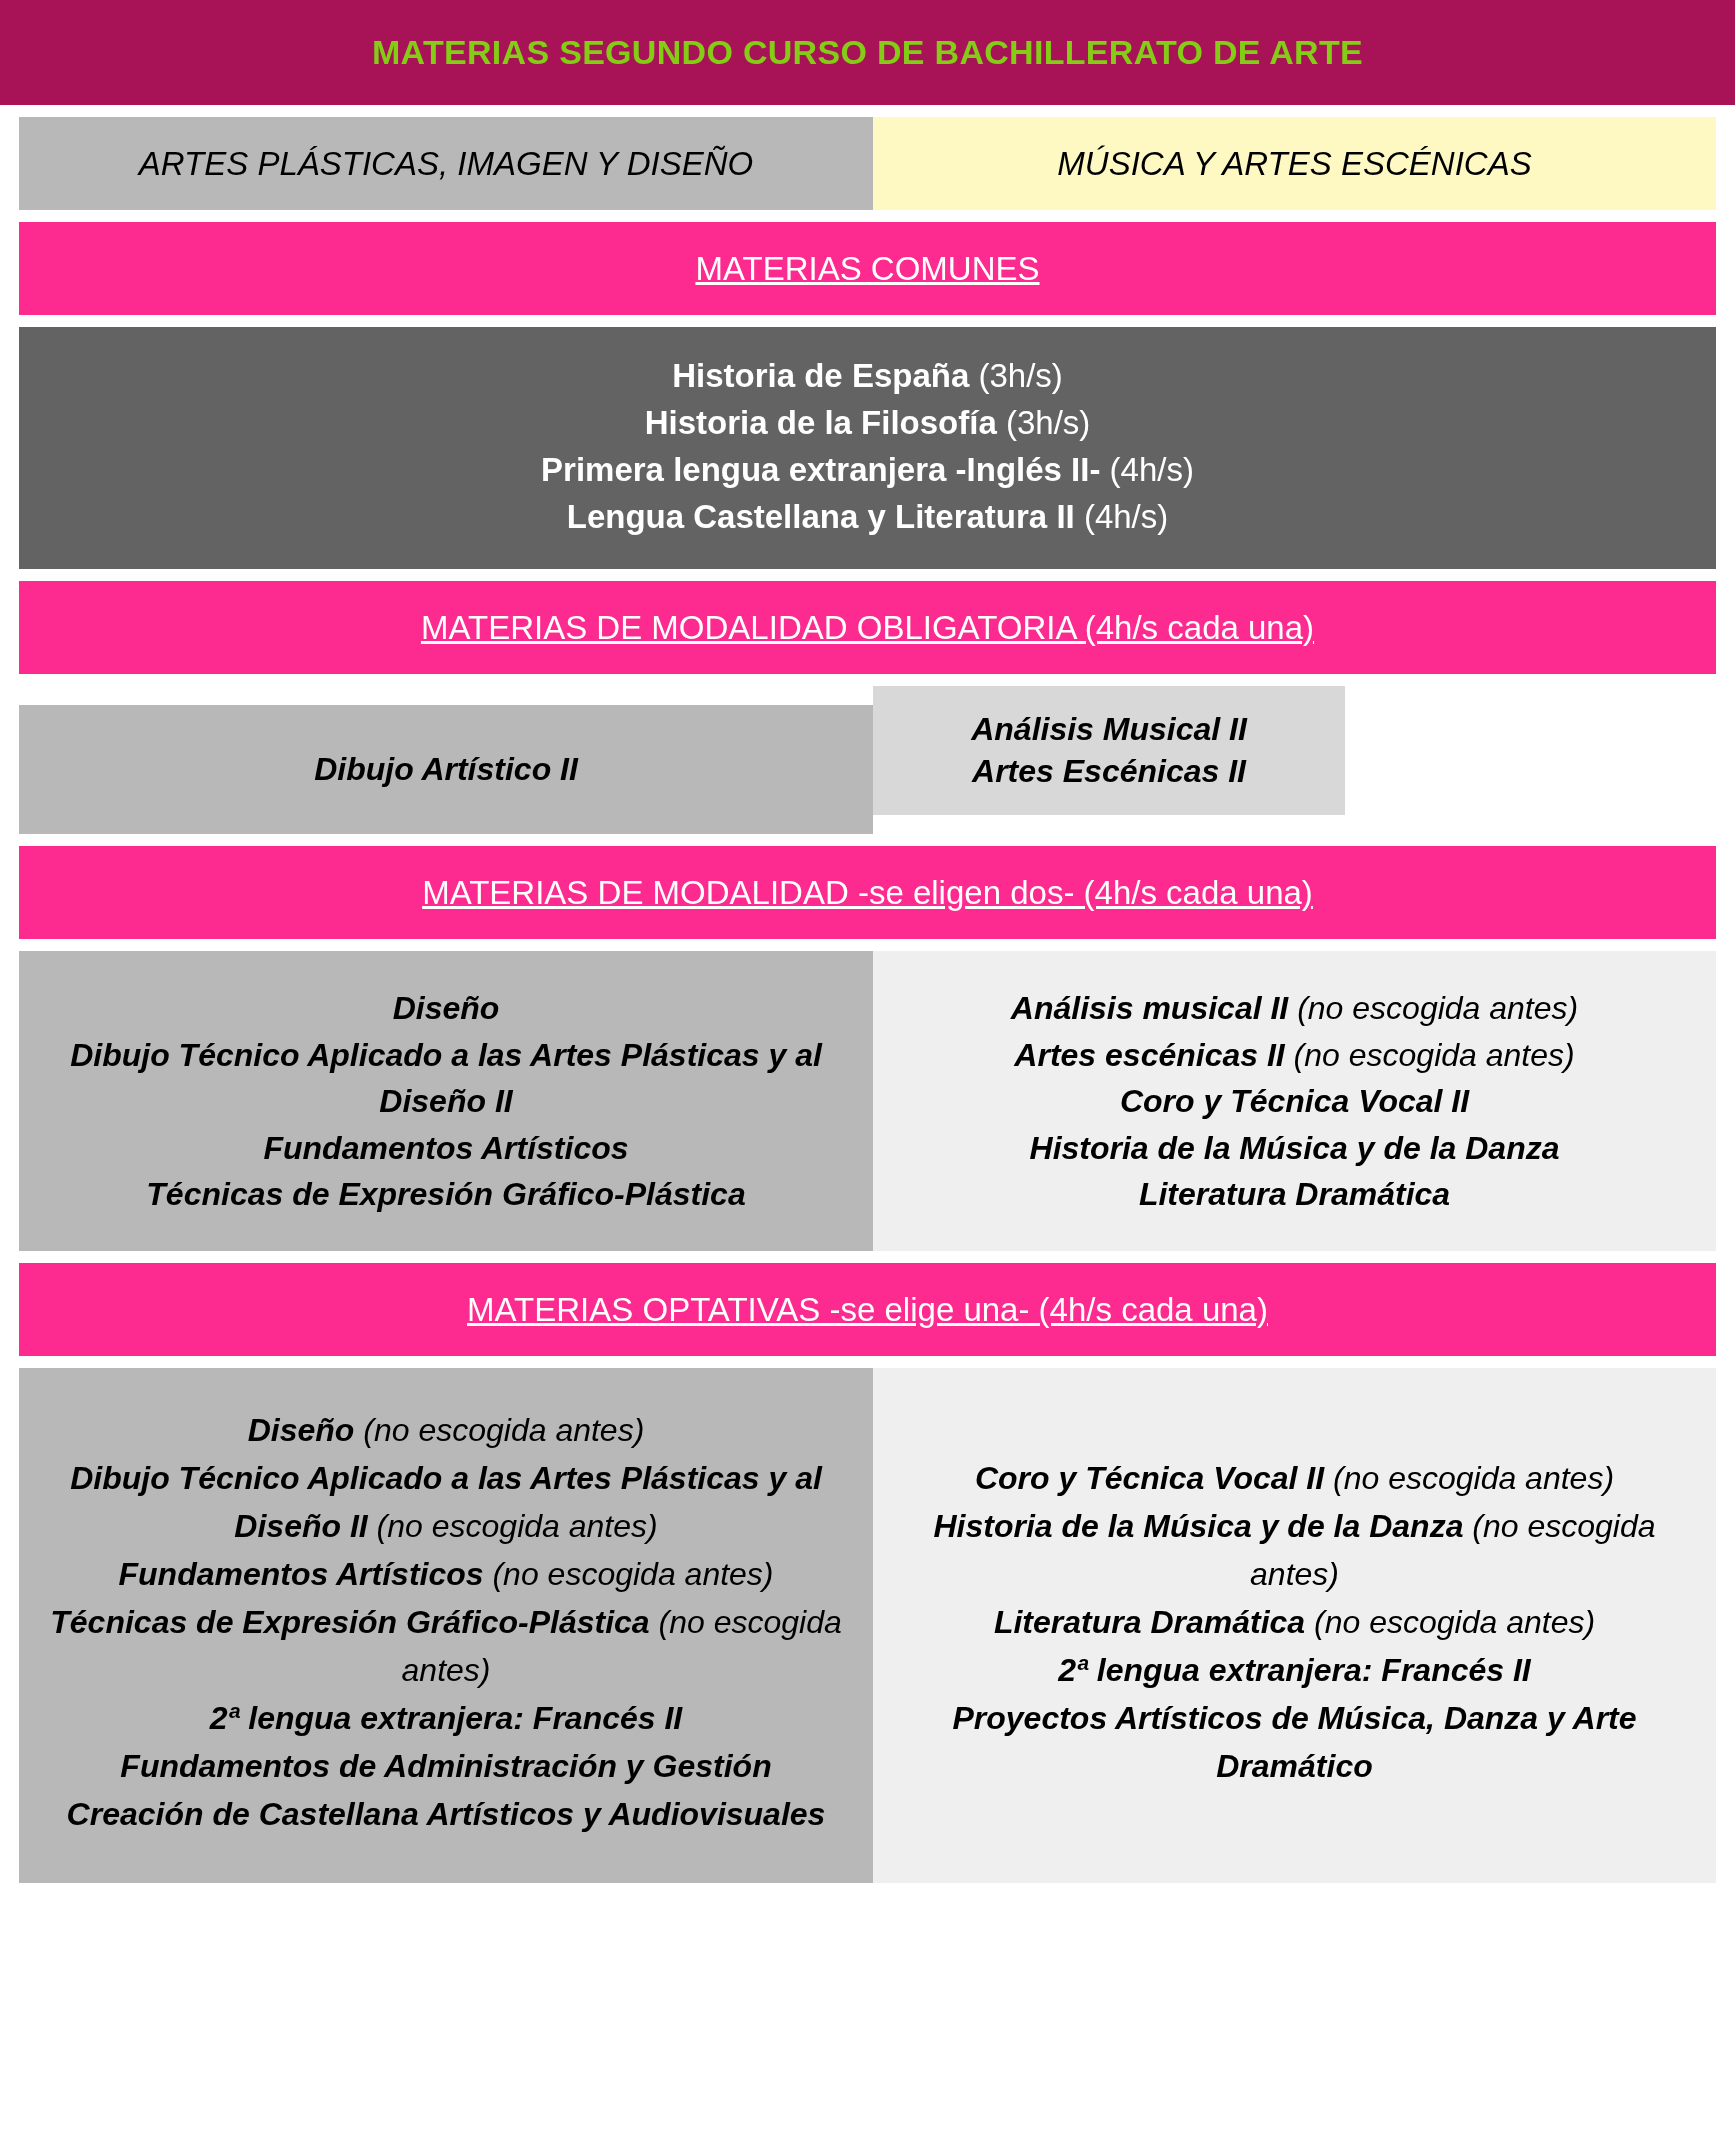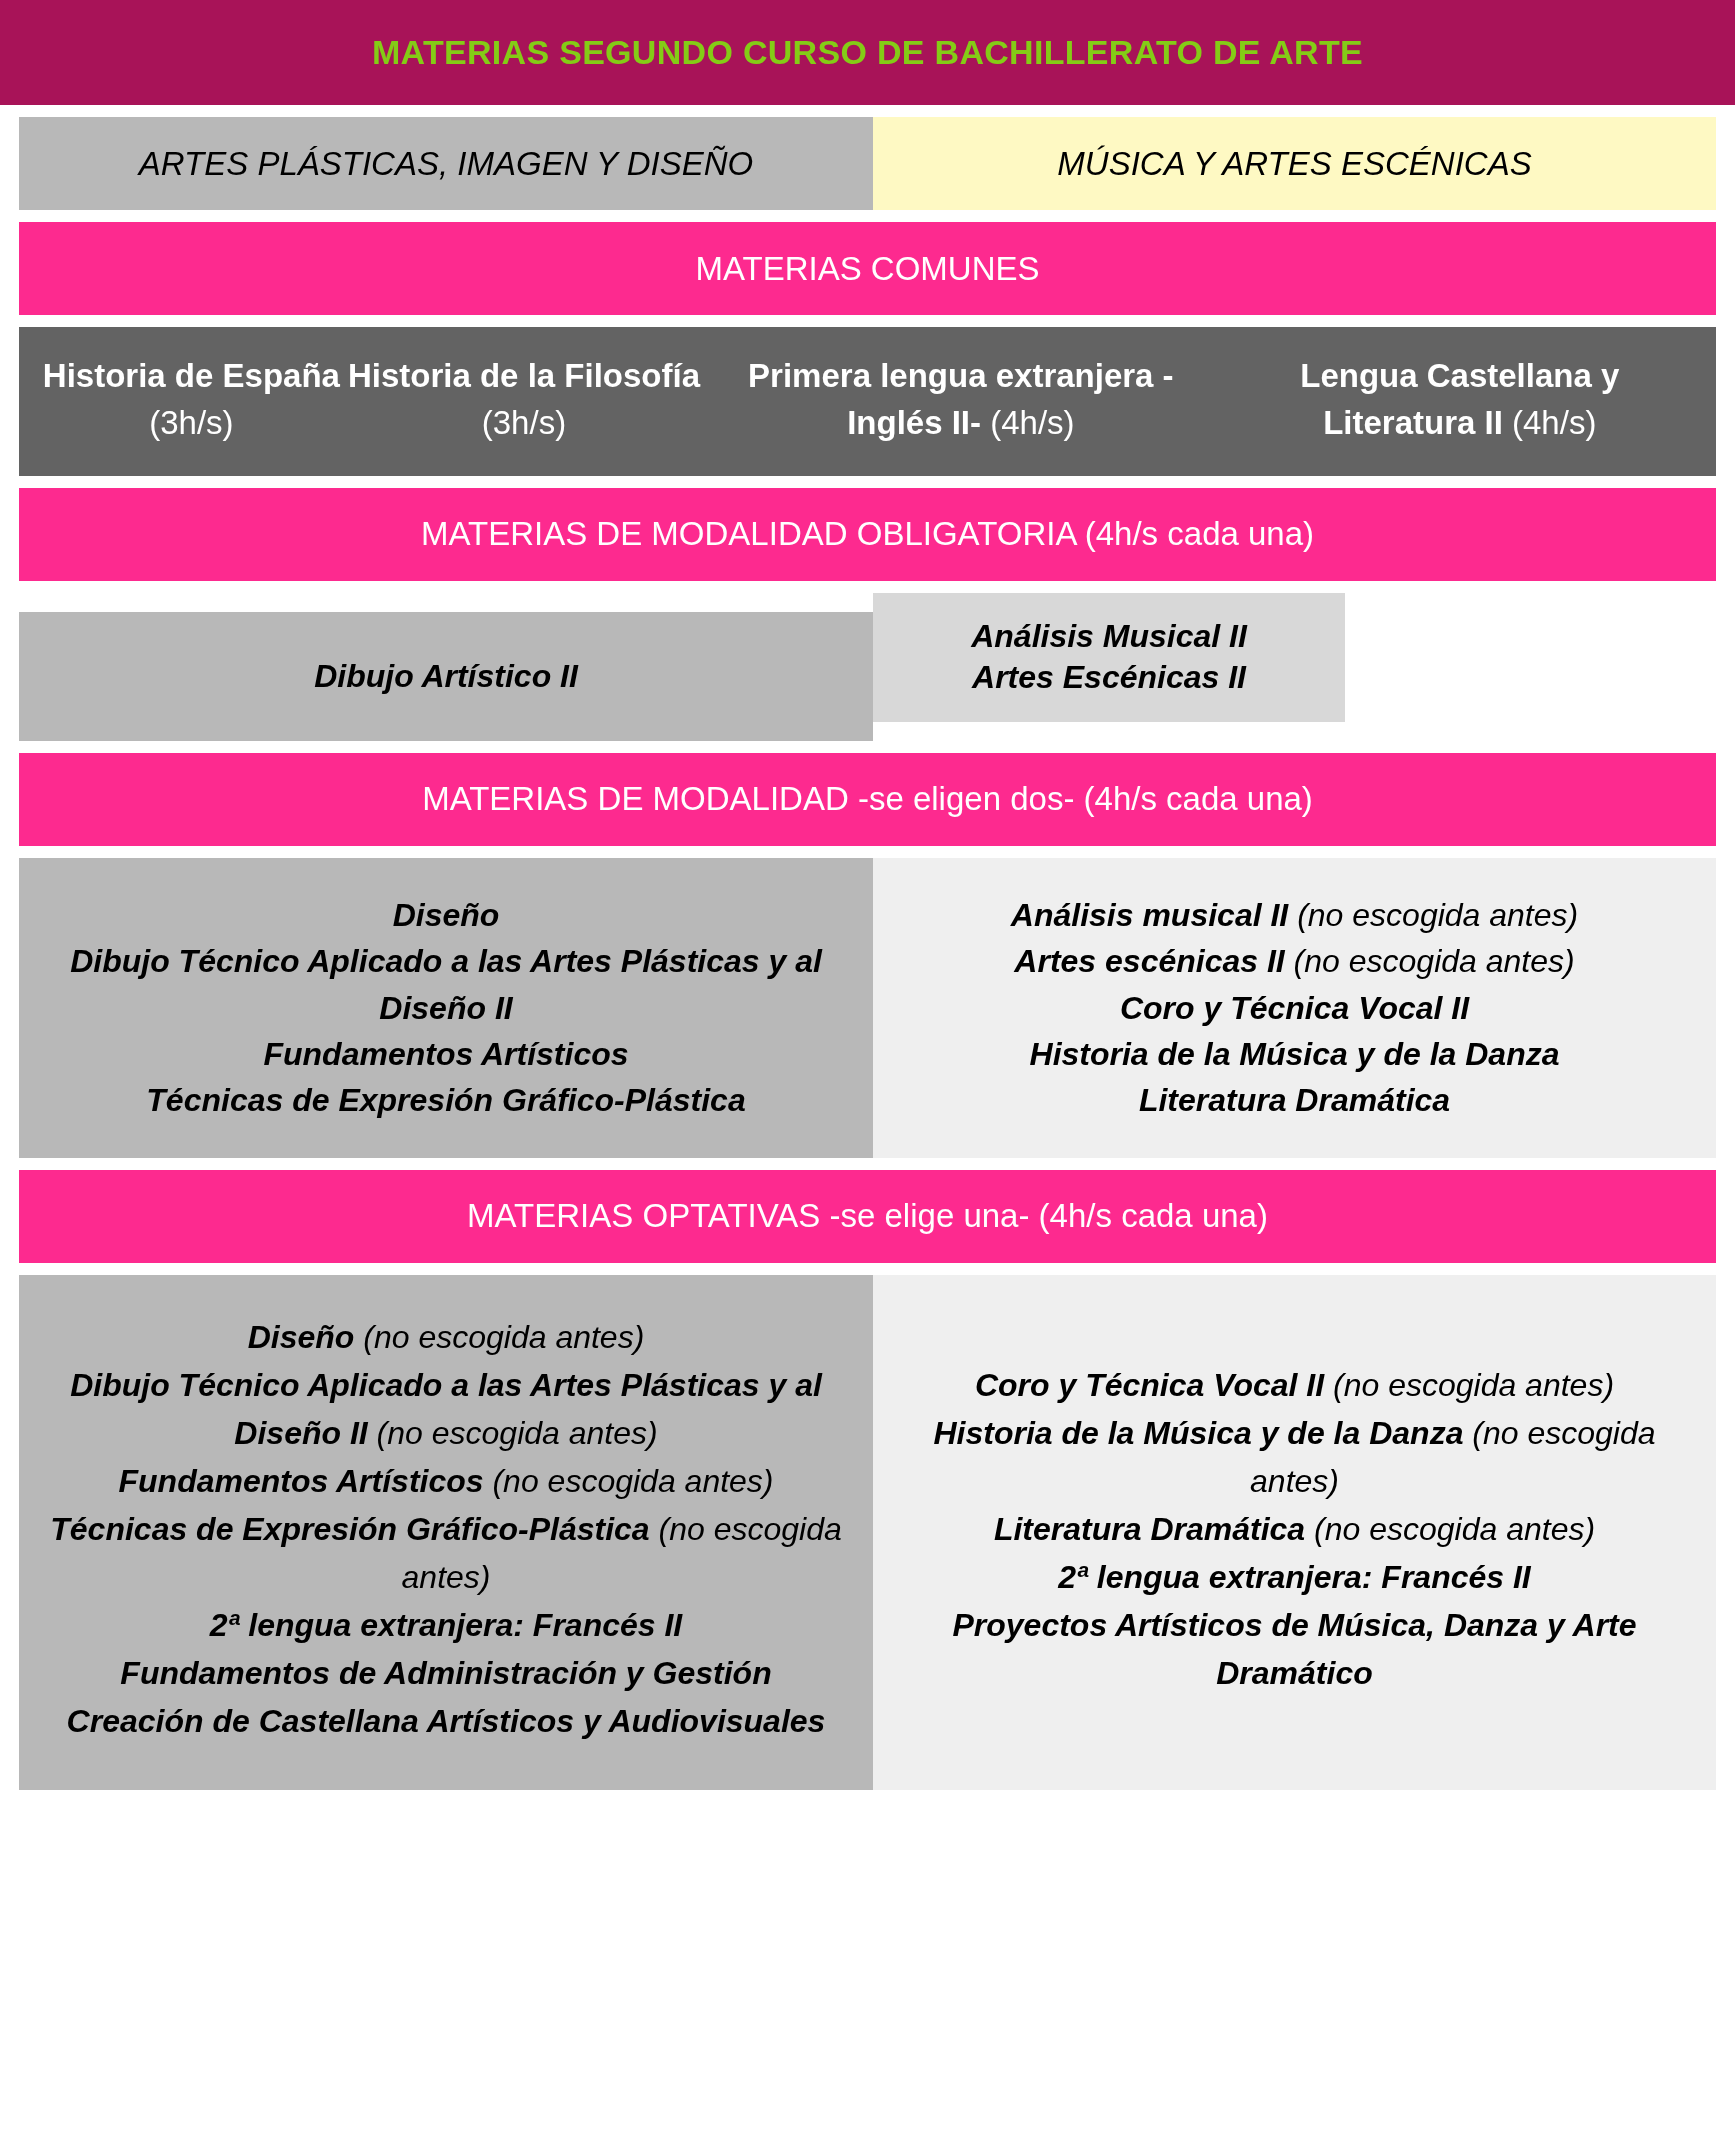--- a/index.html
+++ b/index.html
@@ -36,29 +36,30 @@
     margin-bottom: 12px;
     margin-left: -19px;
     width: 1735px;
   }
   .pink-bar {
     background: #fd2a8f;
     color: #ffffff;
     font-size: 33px;
     height: 93px;
     margin-bottom: 12px;
+    text-decoration: underline;
   }
   .dark-bar {
     background: #636363;
     color: #ffffff;
     font-size: 33px;
     line-height: 1.42;
     padding: 26px 17px 29px 17px;
     margin-bottom: 12px;
-    flex-direction: row;
+    flex-direction: column;
   }
   .dark-bar .line { white-space: normal; }
   b { font-weight: bold; }
 
   
   .row {
     display: flex;
     width: 100%;
     margin-bottom: 12px;
     align-items: stretch;

